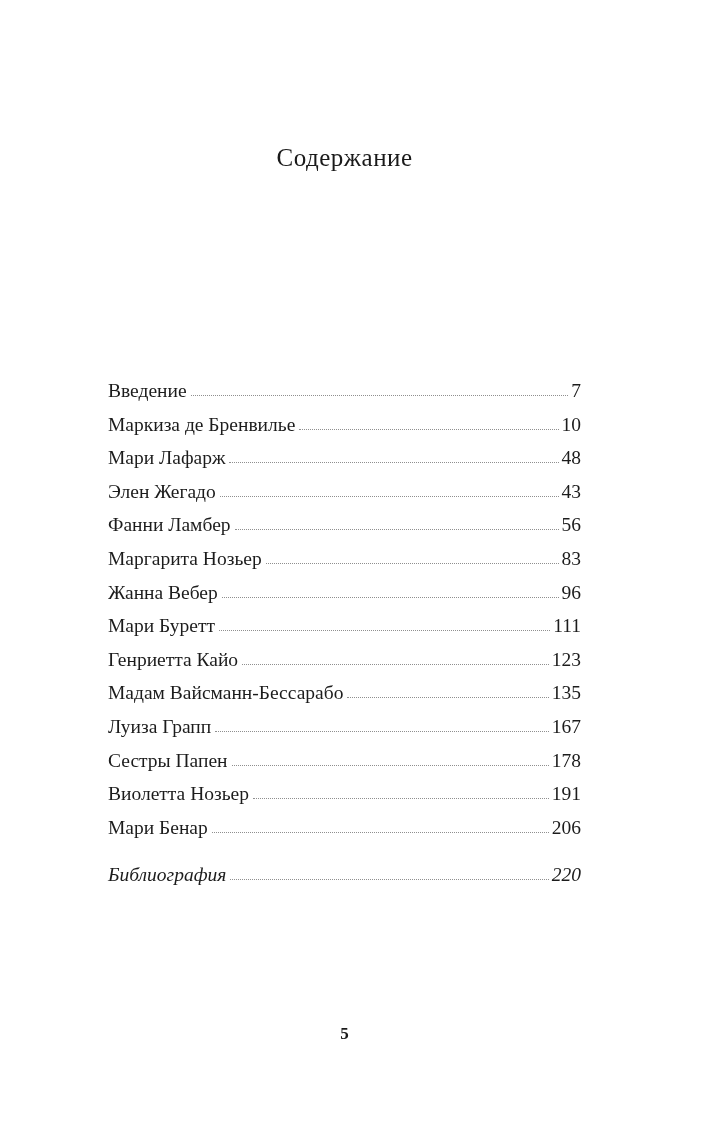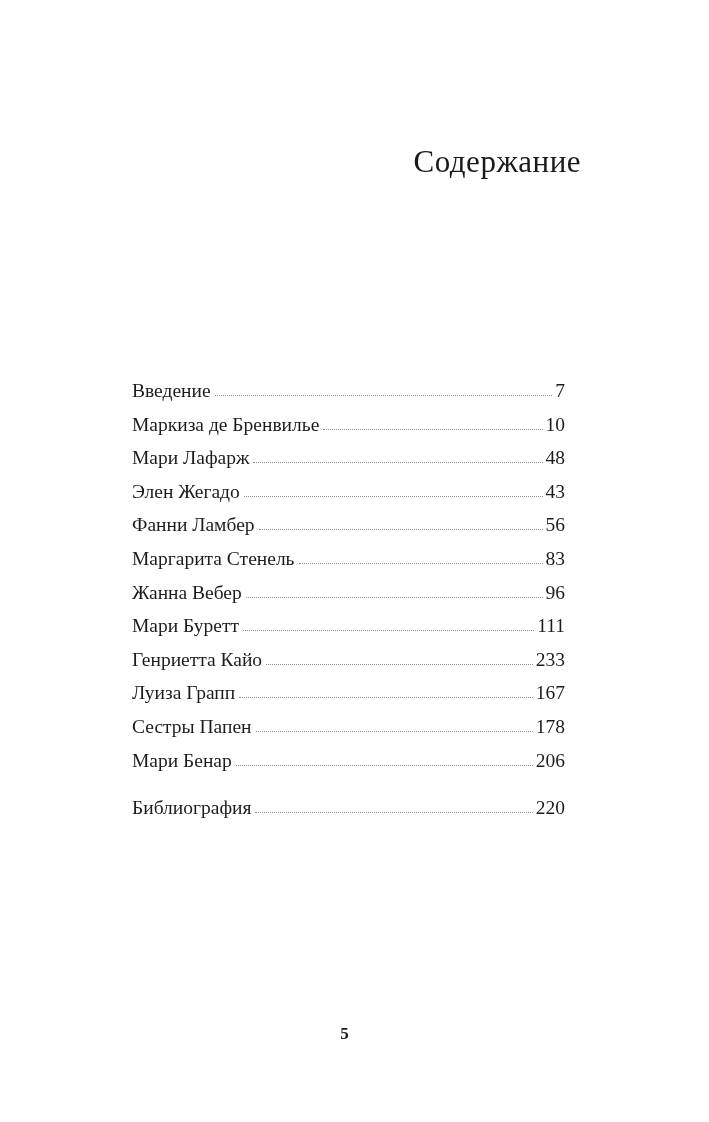--- a/index.html
+++ b/index.html
@@ -19,32 +19,31 @@
   .content {
     position: absolute;
     left: 108px;
     top: 0;
     width: 473px;
     height: 100%;
   }
   .toc-title {
     margin: 0;
     padding-top: 144px;
-    text-align: right;
-    font-size: 31px;
+    text-align: center;
+    font-size: 25px;
     font-weight: 500;
     letter-spacing: 0.5px;
     color: #1a1a1a;
   }
   .toc {
     position: absolute;
     top: 374px;
     left: 0;
-    right: 16px;
-    margin-left: 24px;
+    right: 0;
   }
   .row {
     display: flex;
     align-items: baseline;
     height: 33.6px;
     font-size: 19.5px;
     line-height: 33.6px;
   }
   .row .t {
     white-space: nowrap;
@@ -55,20 +54,21 @@
     margin: 0 3px 0 4px;
     border-bottom: 1.6px dotted #8f8f8f;
     position: relative;
     top: -1px;
   }
   .row .p {
     white-space: nowrap;
   }
   .bib-row {
     margin-top: 14px;
+    font-style: italic;
   }
   .folio {
     position: absolute;
     top: 1024px;
     left: 0;
     width: 100%;
     text-align: center;
     font-size: 17px;
     font-weight: bold;
     color: #1a1a1a;
@@ -103,48 +103,58 @@
         <span class="t">Элен Жегадо</span>
         <span class="leader"></span>
         <span class="p">43</span>
       </div>
       <div class="row">
         <span class="t">Фанни Ламбер</span>
         <span class="leader"></span>
         <span class="p">56</span>
       </div>
       <div class="row">
-        <span class="t">Маргарита Стенель</span>
+        <span class="t">Маргарита Нозьер</span>
         <span class="leader"></span>
         <span class="p">83</span>
       </div>
       <div class="row">
         <span class="t">Жанна Вебер</span>
         <span class="leader"></span>
         <span class="p">96</span>
       </div>
       <div class="row">
         <span class="t">Мари Буретт</span>
         <span class="leader"></span>
         <span class="p">111</span>
       </div>
       <div class="row">
         <span class="t">Генриетта Кайо</span>
         <span class="leader"></span>
-        <span class="p">233</span>
+        <span class="p">123</span>
+      </div>
+      <div class="row">
+        <span class="t">Мадам Вайсманн-Бессарабо</span>
+        <span class="leader"></span>
+        <span class="p">135</span>
       </div>
       <div class="row">
         <span class="t">Луиза Грапп</span>
         <span class="leader"></span>
         <span class="p">167</span>
       </div>
       <div class="row">
         <span class="t">Сестры Папен</span>
         <span class="leader"></span>
         <span class="p">178</span>
+      </div>
+      <div class="row">
+        <span class="t">Виолетта Нозьер</span>
+        <span class="leader"></span>
+        <span class="p">191</span>
       </div>
       <div class="row">
         <span class="t">Мари Бенар</span>
         <span class="leader"></span>
         <span class="p">206</span>
       </div>
 
       <div class="row bib-row">
         <span class="t">Библиография</span>
         <span class="leader"></span>

